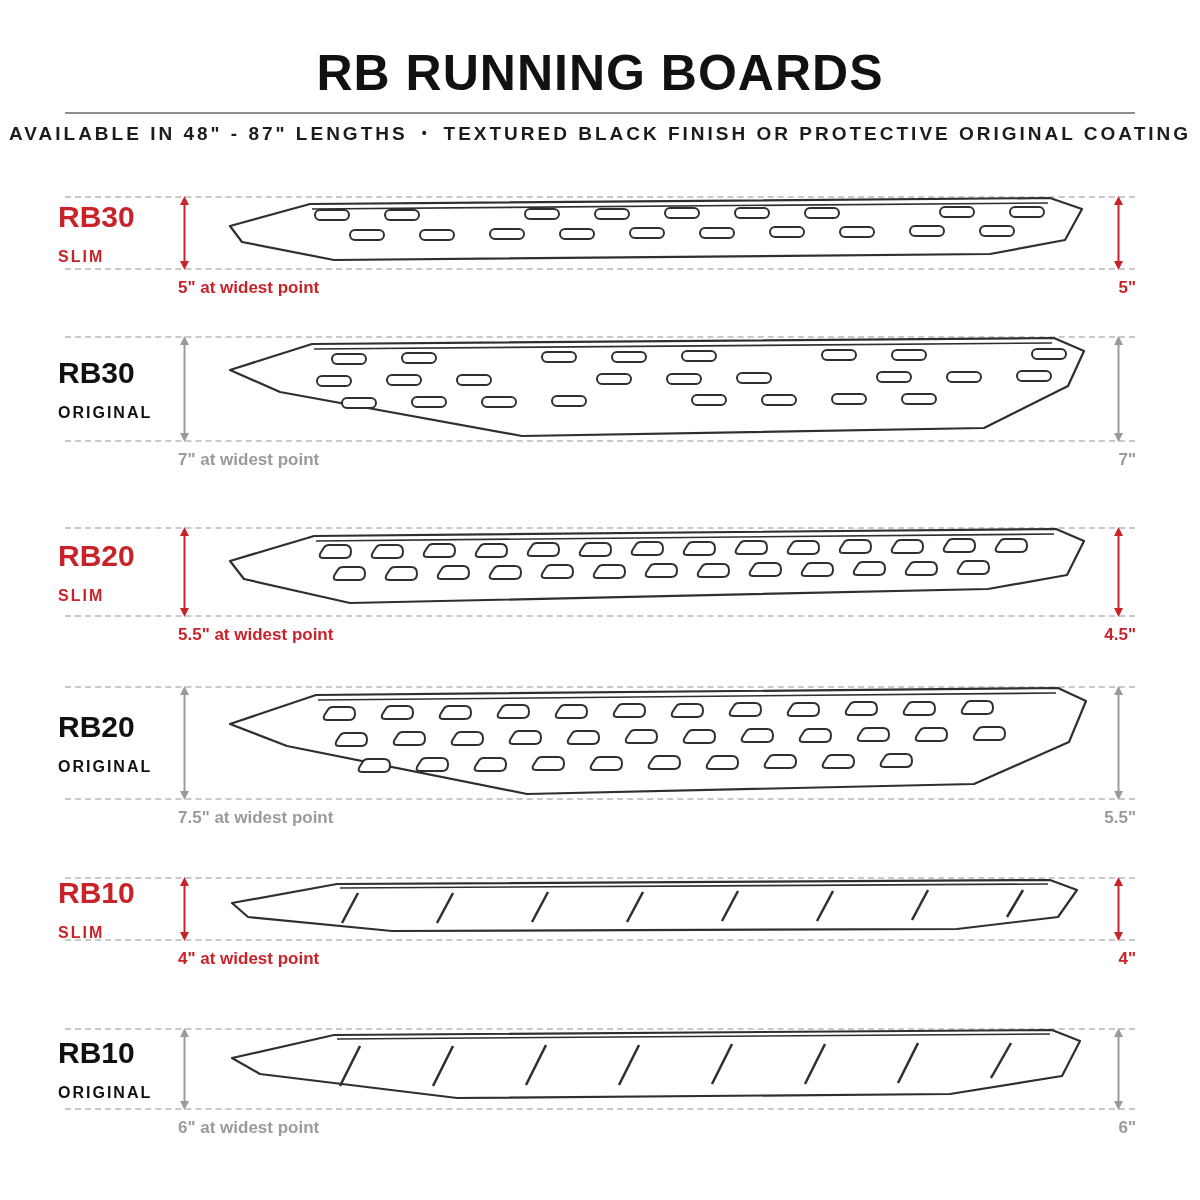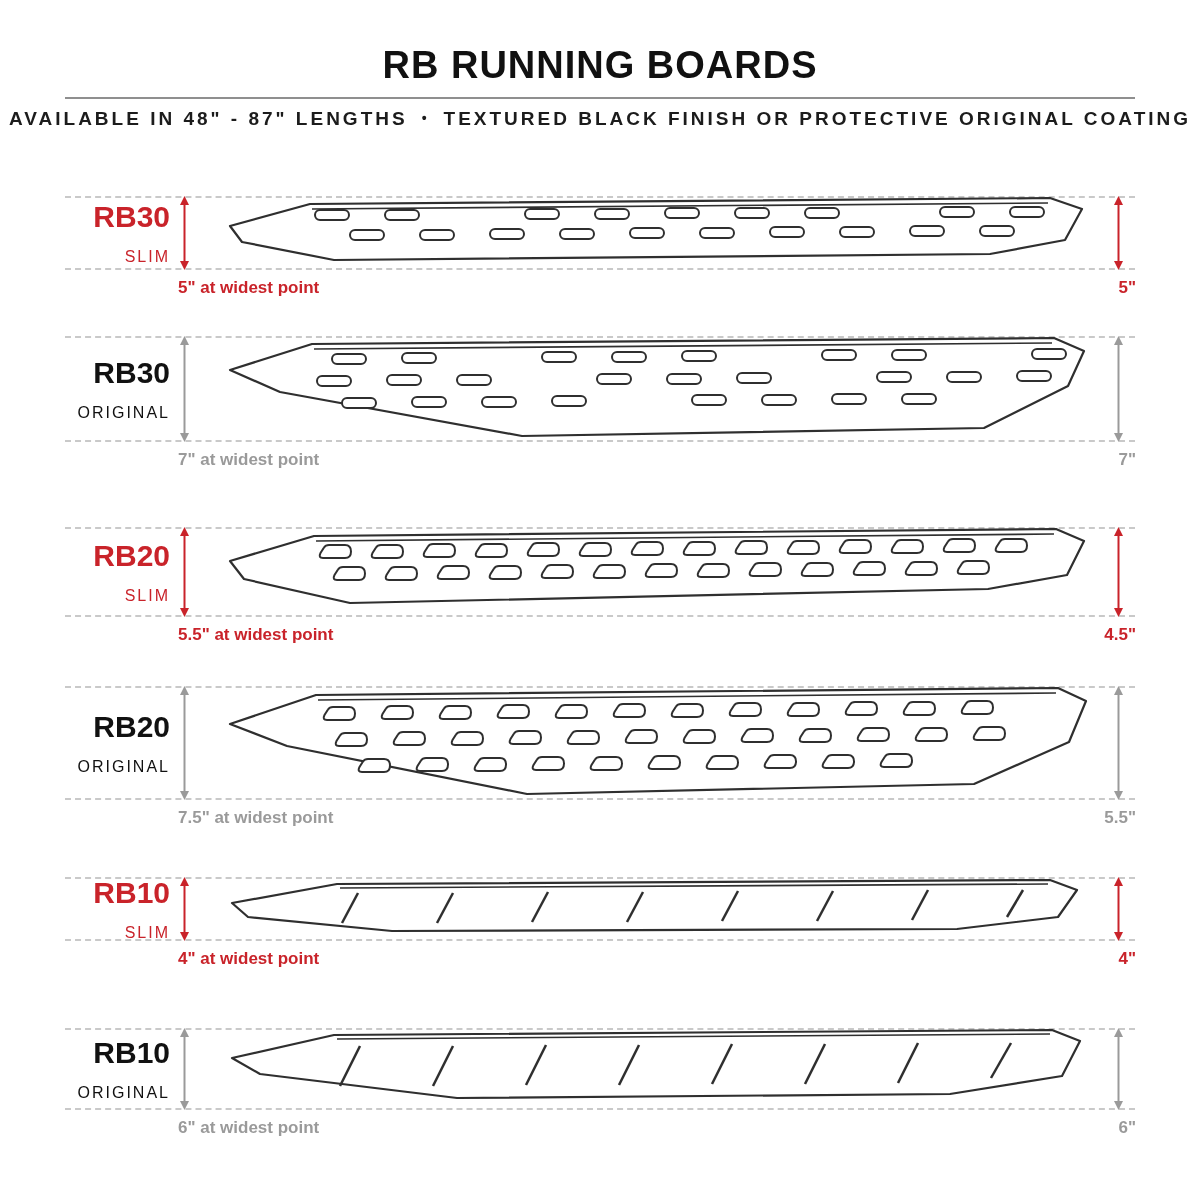--- a/index.html
+++ b/index.html
@@ -1,33 +1,33 @@
 <!DOCTYPE html>
 <html><head>
 <meta charset="utf-8">
 <style>
   html,body{margin:0;padding:0;background:#ffffff;}
   #page{position:relative;width:1200px;height:1200px;background:#fff;overflow:hidden;
         font-family:"Liberation Sans","DejaVu Sans",sans-serif;color:#1a1a1a;}
 
   
   #header{position:absolute;top:0;left:0;width:1200px;text-align:center;}
-  #title{margin-top:44px;font-size:38px;font-weight:800;letter-spacing:1px;color:#111;}
+  #title{margin-top:44px;font-size:50px;font-weight:800;letter-spacing:1px;color:#111;}
   #title-rule{margin:10px 65px 9px 65px;border-top:2px solid #8f8f8f;height:0;}
   #subtitle{font-size:19px;font-weight:700;letter-spacing:3px;white-space:nowrap;color:#1c1c1c;}
   .dot-sep{padding:0 14px;font-size:14px;vertical-align:2px;}
 
   
   .row{position:absolute;left:0;width:1200px;}
   .dashes{position:absolute;left:65px;right:65px;top:0;bottom:0;
           border-top:2px dashed #c9c9c9;border-bottom:2px dashed #c9c9c9;}
   .label{position:absolute;left:58px;width:112px;top:50%;transform:translateY(-50%);
-         text-align:right;line-height:1.05;}
+         text-align:left;line-height:1.05;}
   .label .model{font-size:30px;font-weight:800;}
-  .label .variant{font-size:16px;font-weight:400;letter-spacing:2px;margin-top:16px;}
+  .label .variant{font-size:16px;font-weight:700;letter-spacing:2px;margin-top:16px;}
   .row.slim .label .model,.row.slim .label .variant{color:#c9232a;}
   .row.original .label .model,.row.original .label .variant{color:#111;}
 
   .arrow{position:absolute;top:0;}
   .arrow.left{left:178px;}
   .arrow.right{left:1112px;}
   .row.slim  .arrow line{stroke:#c9232a;}
   .row.slim  .arrow polygon{fill:#c9232a;}
   .row.original .arrow line{stroke:#9a9a9a;}
   .row.original .arrow polygon{fill:#9a9a9a;}

